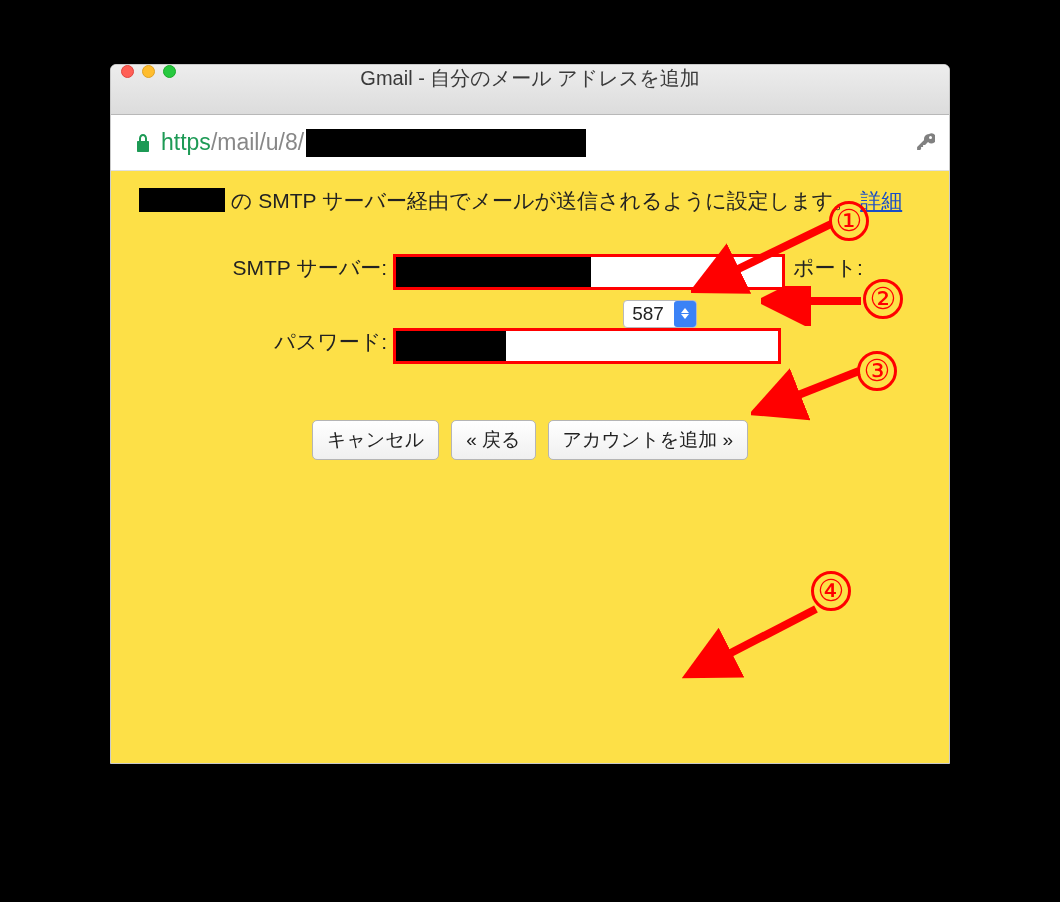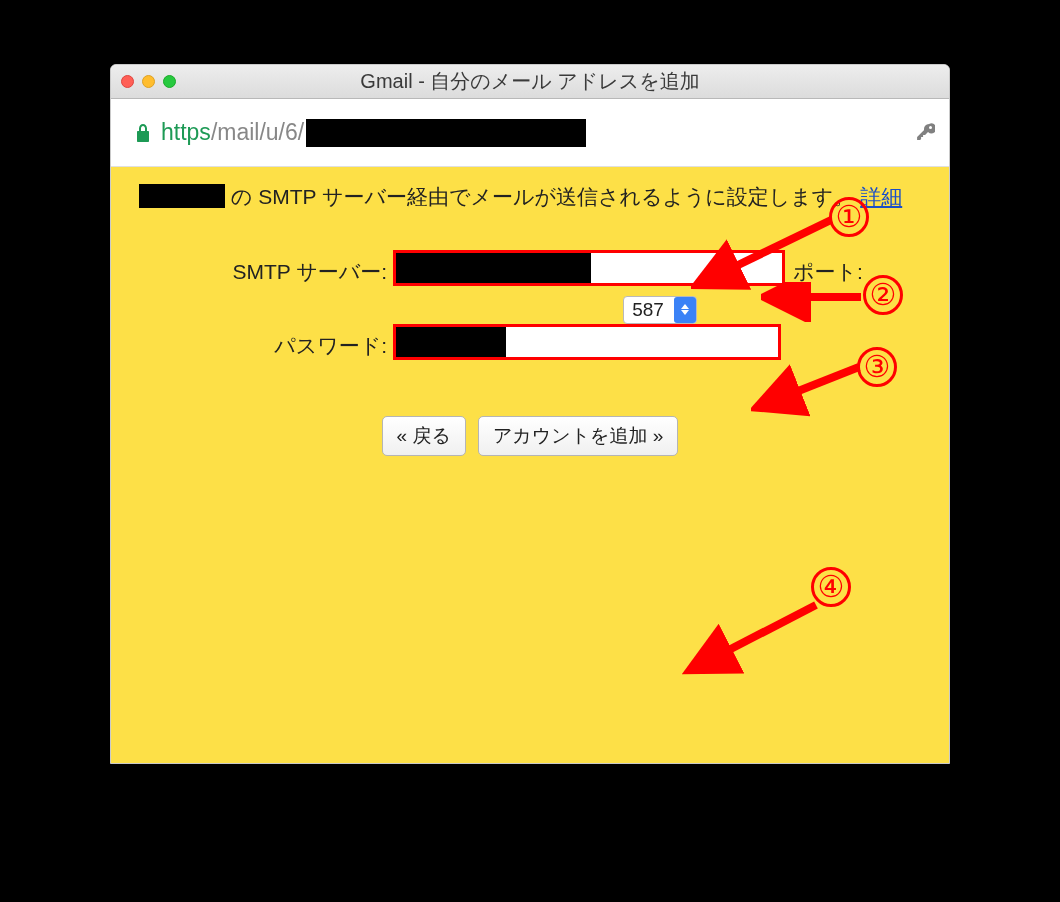--- a/index.html
+++ b/index.html
@@ -16,43 +16,42 @@
       top: 64px;
       width: 840px;
       height: 700px;
       background: #fff;
       border: 1px solid #c9c9c9;
       border-radius: 6px 6px 0 0;
       box-shadow: 0 20px 50px rgba(0,0,0,0.7);
       overflow: hidden;
     }
     .titlebar {
-      height: 34px;
+      height: 50px;
       background: linear-gradient(#ededed, #dcdcdc);
       border-bottom: 1px solid #b8b8b8;
       display: flex;
-      align-items: center;
       padding: 0 10px;
       position: relative;
     }
     .traffic-lights { display: flex; gap: 8px; }
     .tl { width: 13px; height: 13px; border-radius: 50%; }
     .tl.red { background: #ff5f56; border: 1px solid #e0443e; }
     .tl.yellow { background: #ffbd2e; border: 1px solid #dea123; }
     .tl.green { background: #27c93f; border: 1px solid #1aab29; }
     .titlebar-title {
       position: absolute;
       left: 0; right: 0;
       text-align: center;
       font-size: 20px;
       color: #3a3a3a;
       pointer-events: none;
     }
     .addressbar {
-      height: 68px;
+      height: 56px;
       background: #fff;
       border-bottom: 1px solid #e0e0e0;
       display: flex;
       align-items: center;
       padding: 0 14px 0 24px;
       font-size: 23px;
     }
     .lock-icon { color: #1d9a55; margin-right: 10px; display: inline-flex; }
     .url-proto { color: #1d9a55; }
     .url-host { color: #222; }
@@ -78,21 +77,21 @@
       position: relative;
     }
     .intro { line-height: 1.55; }
     .intro .redact-domain {
       display: inline-block;
       width: 86px; height: 24px;
       background: #000; vertical-align: -4px;
     }
     .learn-more { color: #1a4ec8; text-decoration: underline; cursor: pointer; }
     .form { margin-top: 36px; }
-    .row { display: flex; align-items: flex-end; margin-bottom: 10px; }
+    .row { display: flex; align-items: flex-start; margin-bottom: 10px; }
     .row .label {
       width: 254px;
       text-align: right;
       padding-right: 6px;
       white-space: nowrap;
     }
     .field-box {
       background: #fff;
       border: 3px solid #ff0000;
       height: 36px;
@@ -184,21 +183,21 @@
     <div class="titlebar-title">Gmail - 自分のメール アドレスを追加</div>
   </div>
 
   <div class="addressbar">
     <span class="lock-icon">
       <svg width="16" height="20" viewBox="0 0 16 20">
           <path fill="currentColor" d="M12 8V5.5C12 3 10.2 1 8 1S4 3 4 5.5V8H3c-.6 0-1 .4-1 1v9c0 .6.4 1 1 1h10c.6 0 1-.4 1-1V9c0-.6-.4-1-1-1h-1zM6 5.5C6 4.1 6.9 3 8 3s2 1.1 2 2.5V8H6V5.5z"></path>
         </svg>
     </span>
     <span class="url-proto">https</span>
-    <span class="url-path">/mail/u/6/</span>
+    <span class="url-path">/mail/u/8/</span>
     <span class="url-redact"></span>
     <span class="key-icon">
       <svg width="20" height="22" viewBox="0 0 20 22">
           <path fill="currentColor" d="M14 2a5 5 0 0 0-4.9 6l-7 7v3h3l1-1v-2h2v-2h2l2.9-2.9A5 5 0 1 0 14 2zm1.5 5a1.5 1.5 0 1 1 0-3 1.5 1.5 0 0 1 0 3z"></path>
         </svg>
     </span>
   </div>
 
   <div class="content">
 
@@ -233,20 +232,21 @@
 
       <div class="row">
         <div class="label">パスワード:</div>
         <div class="field-box pwd">
           <div class="input-redact"></div>
         </div>
       </div>
 
 
       <div class="buttons">
+        <button class="btn">キャンセル</button>
         <button class="btn">« 戻る</button>
         <button class="btn">アカウントを追加 »</button>
       </div>
 
     </div>
 
     <div class="annot" style="left:718px; top:30px;">
         <div class="circled">①</div>
       </div>
     <div class="annot" style="left:752px; top:108px;">

